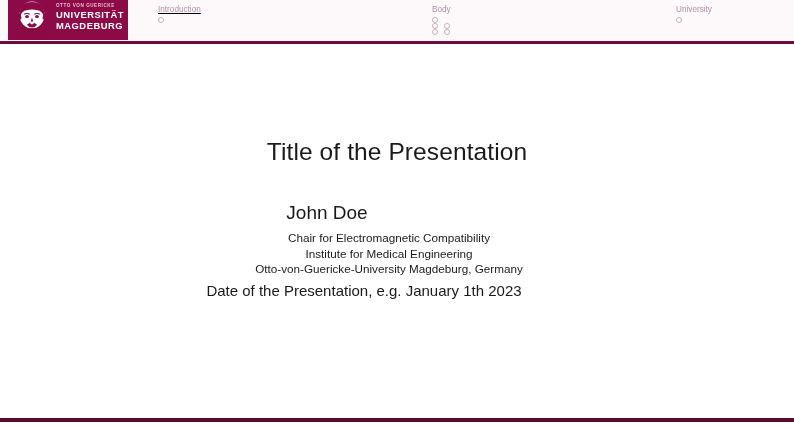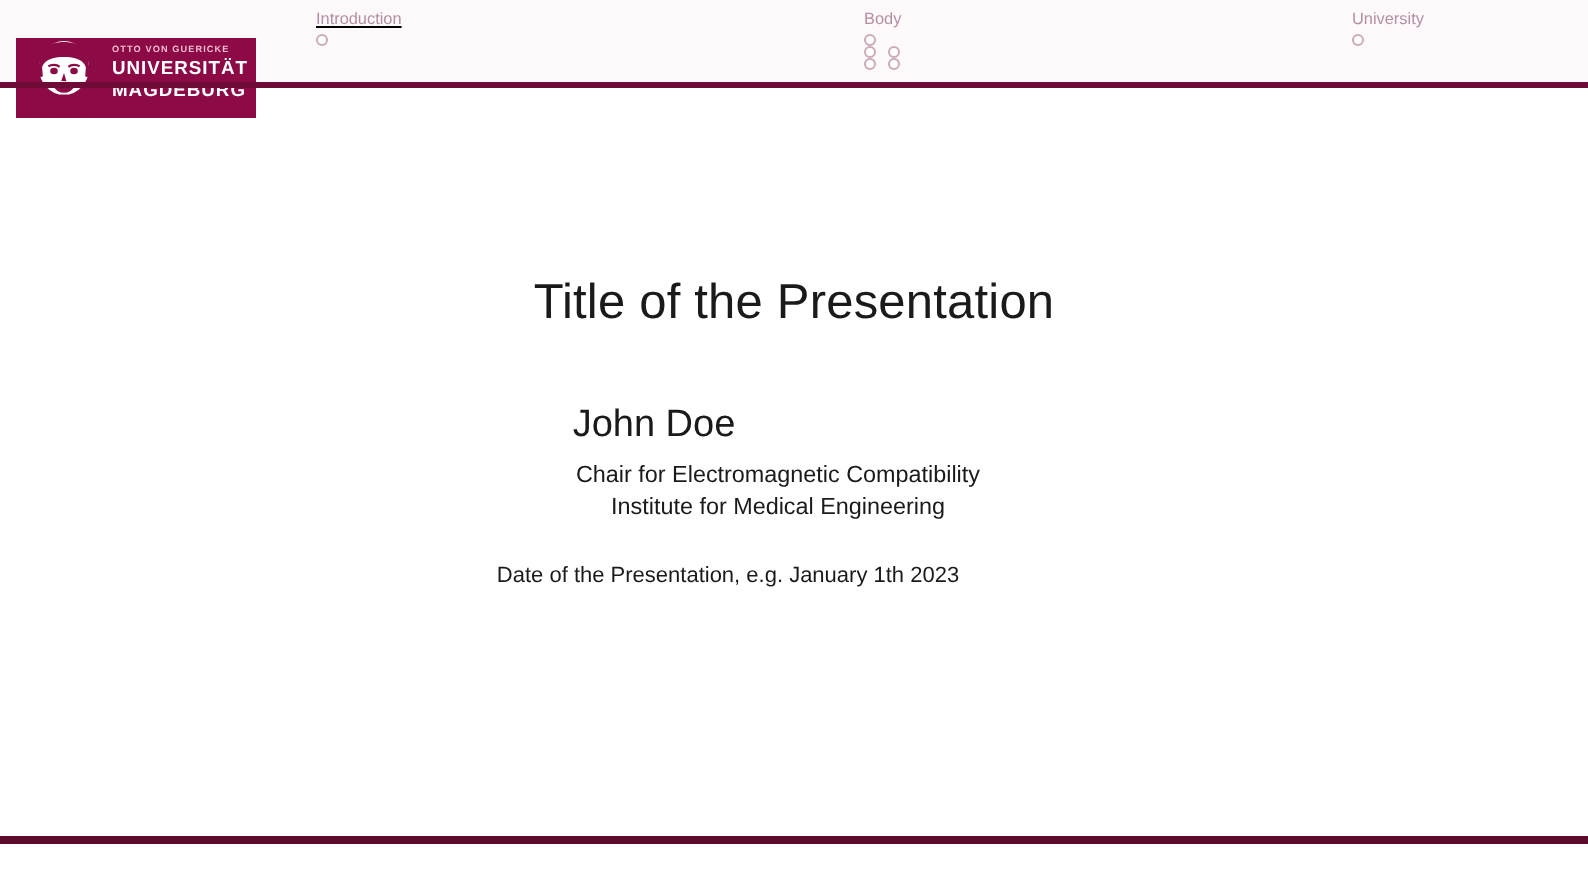--- a/index.html
+++ b/index.html
@@ -35,21 +35,20 @@
   }
 
   
   #logo {
     position: absolute;
     left: 8px; top: 0px;
     width: 120px;
     height: 40px;
     background: #8c0a46;
     overflow: hidden;
-    margin-top: 19px;
   }
   #logo-portrait {
     position: absolute;
     left: 2px; top: 0px;
     width: 44px;
     height: 40px;
   }
   #logo-text {
     position: absolute;
     left: 48px;
@@ -133,21 +132,21 @@
     width: 778px;
     font-size: 11.7px;
     color: #1a1a1a;
     line-height: 15.5px;
     text-align: center;
   }
   #date {
     position: absolute;
     left: 0; top: 238px;
     width: 728px;
-    font-size: 11px;
+    font-size: 15px;
     color: #1a1a1a;
   }
 
   
   #footer-rule {
     position: absolute;
     left: 0; top: 418px;
     width: 794px;
     height: 4px;
     background: #5d0a2f;
@@ -244,19 +243,20 @@
 
   </div>
   <div id="header-rule"></div>
 
   <div id="titlepage">
     <div id="title">Title of the Presentation</div>
     <div id="author">John Doe</div>
     <div id="institute">
       <div>Chair for Electromagnetic Compatibility</div>
       <div>Institute for Medical Engineering</div>
+      <div>Otto-von-Guericke-University Magdeburg, Germany</div>
     </div>
     <div id="date">Date of the Presentation, e.g. January 1th 2023</div>
   </div>
 
   <div id="footer-rule"></div>
 
 </div>
 
 </body></html>

